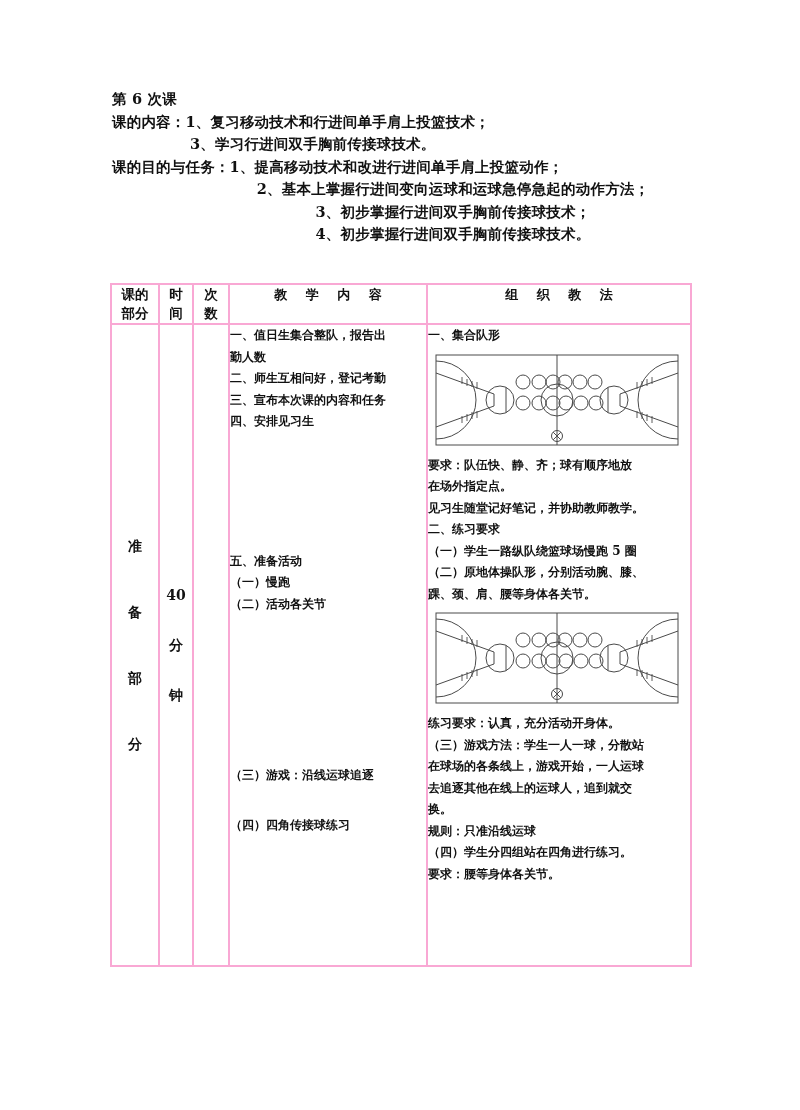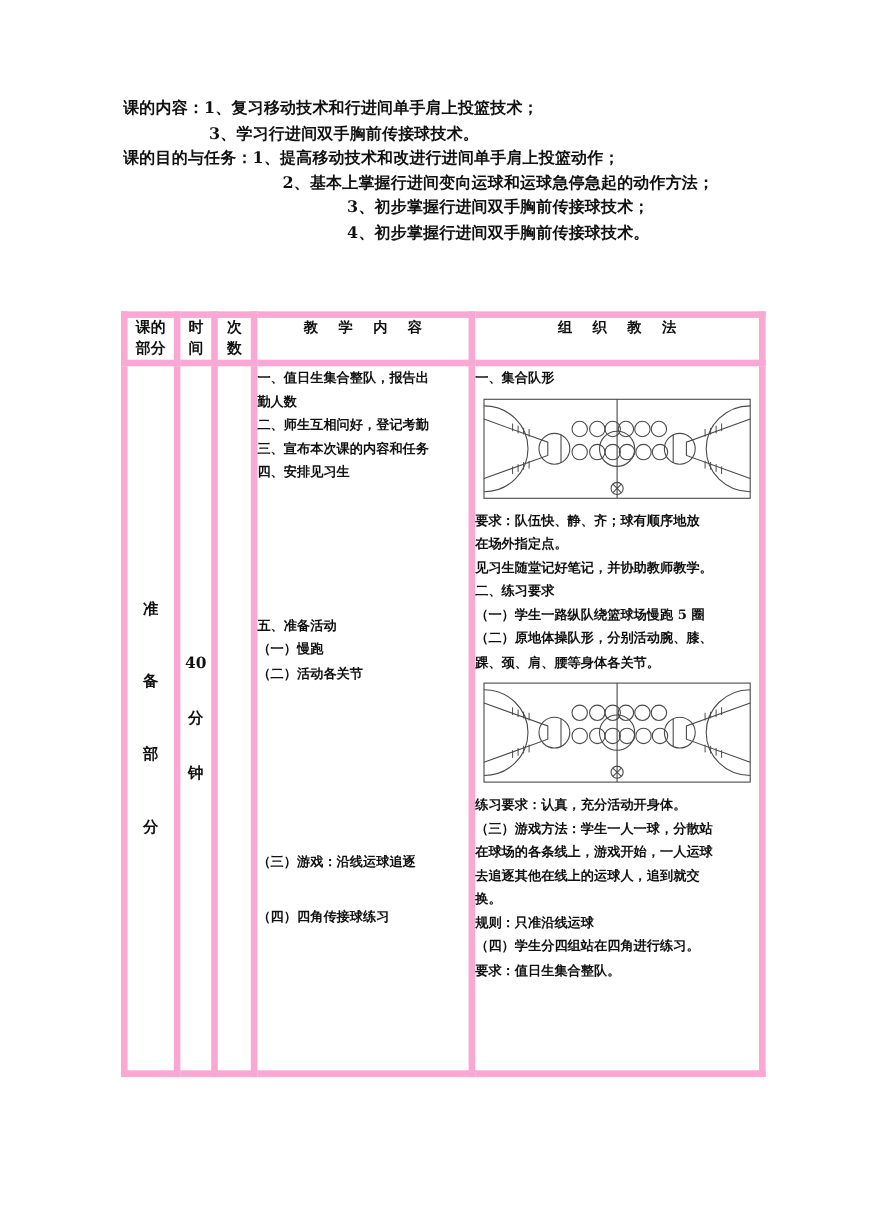--- a/index.html
+++ b/index.html
@@ -36,21 +36,21 @@
   
   .lesson-table {
     position: absolute;
     left: 110px;
     top: 283px;
     width: 580px;
     border-collapse: collapse;
     table-layout: fixed;
   }
   .lesson-table td, .lesson-table th {
-    border: 6px solid #f9a8d4;
+    border: 2px solid #f9a8d4;
     vertical-align: top;
     padding: 0;
   }
   .col-part   { width: 48px; }
   .col-time   { width: 34px; }
   .col-reps   { width: 36px; }
   .col-content{ width: 198px; }
   .col-method { width: 264px; }
 
   
@@ -107,20 +107,21 @@
 
   .court-wrap {
     padding: 4px 0 6px 4px;
   }
   .court-svg { display: block; }
 </style>
 </head>
 <body>
 
 <div class="header-block">
+  <div class="hdr-line">第 6 次课</div>
 
   <div class="hdr-line"><span>课的内容：</span><span>1、复习移动技术和行进间单手肩上投篮技术；</span></div>
   <div class="hdr-line indent-1">3、学习行进间双手胸前传接球技术。</div>
 
   <div class="hdr-line"><span>课的目的与任务：</span><span>1、提高移动技术和改进行进间单手肩上投篮动作；</span></div>
   <div class="hdr-line indent-2">2、基本上掌握行进间变向运球和运球急停急起的动作方法；</div>
   <div class="hdr-line indent-2">3、初步掌握行进间双手胸前传接球技术；</div>
   <div class="hdr-line indent-2">4、初步掌握行进间双手胸前传接球技术。</div>
 </div>
 
@@ -325,17 +326,17 @@
         </svg>
       </div>
 
       <p>练习要求：认真，充分活动开身体。</p>
       <p>（三）游戏方法：学生一人一球，分散站</p>
       <p>在球场的各条线上，游戏开始，一人运球</p>
       <p>去追逐其他在线上的运球人，追到就交</p>
       <p>换。</p>
       <p>规则：只准沿线运球</p>
       <p>（四）学生分四组站在四角进行练习。</p>
-      <p>要求：值日生集合整队。</p>
+      <p>要求：腰等身体各关节。</p>
     </td>
   </tr>
 </tbody>
   </table>
 
 </body></html>

